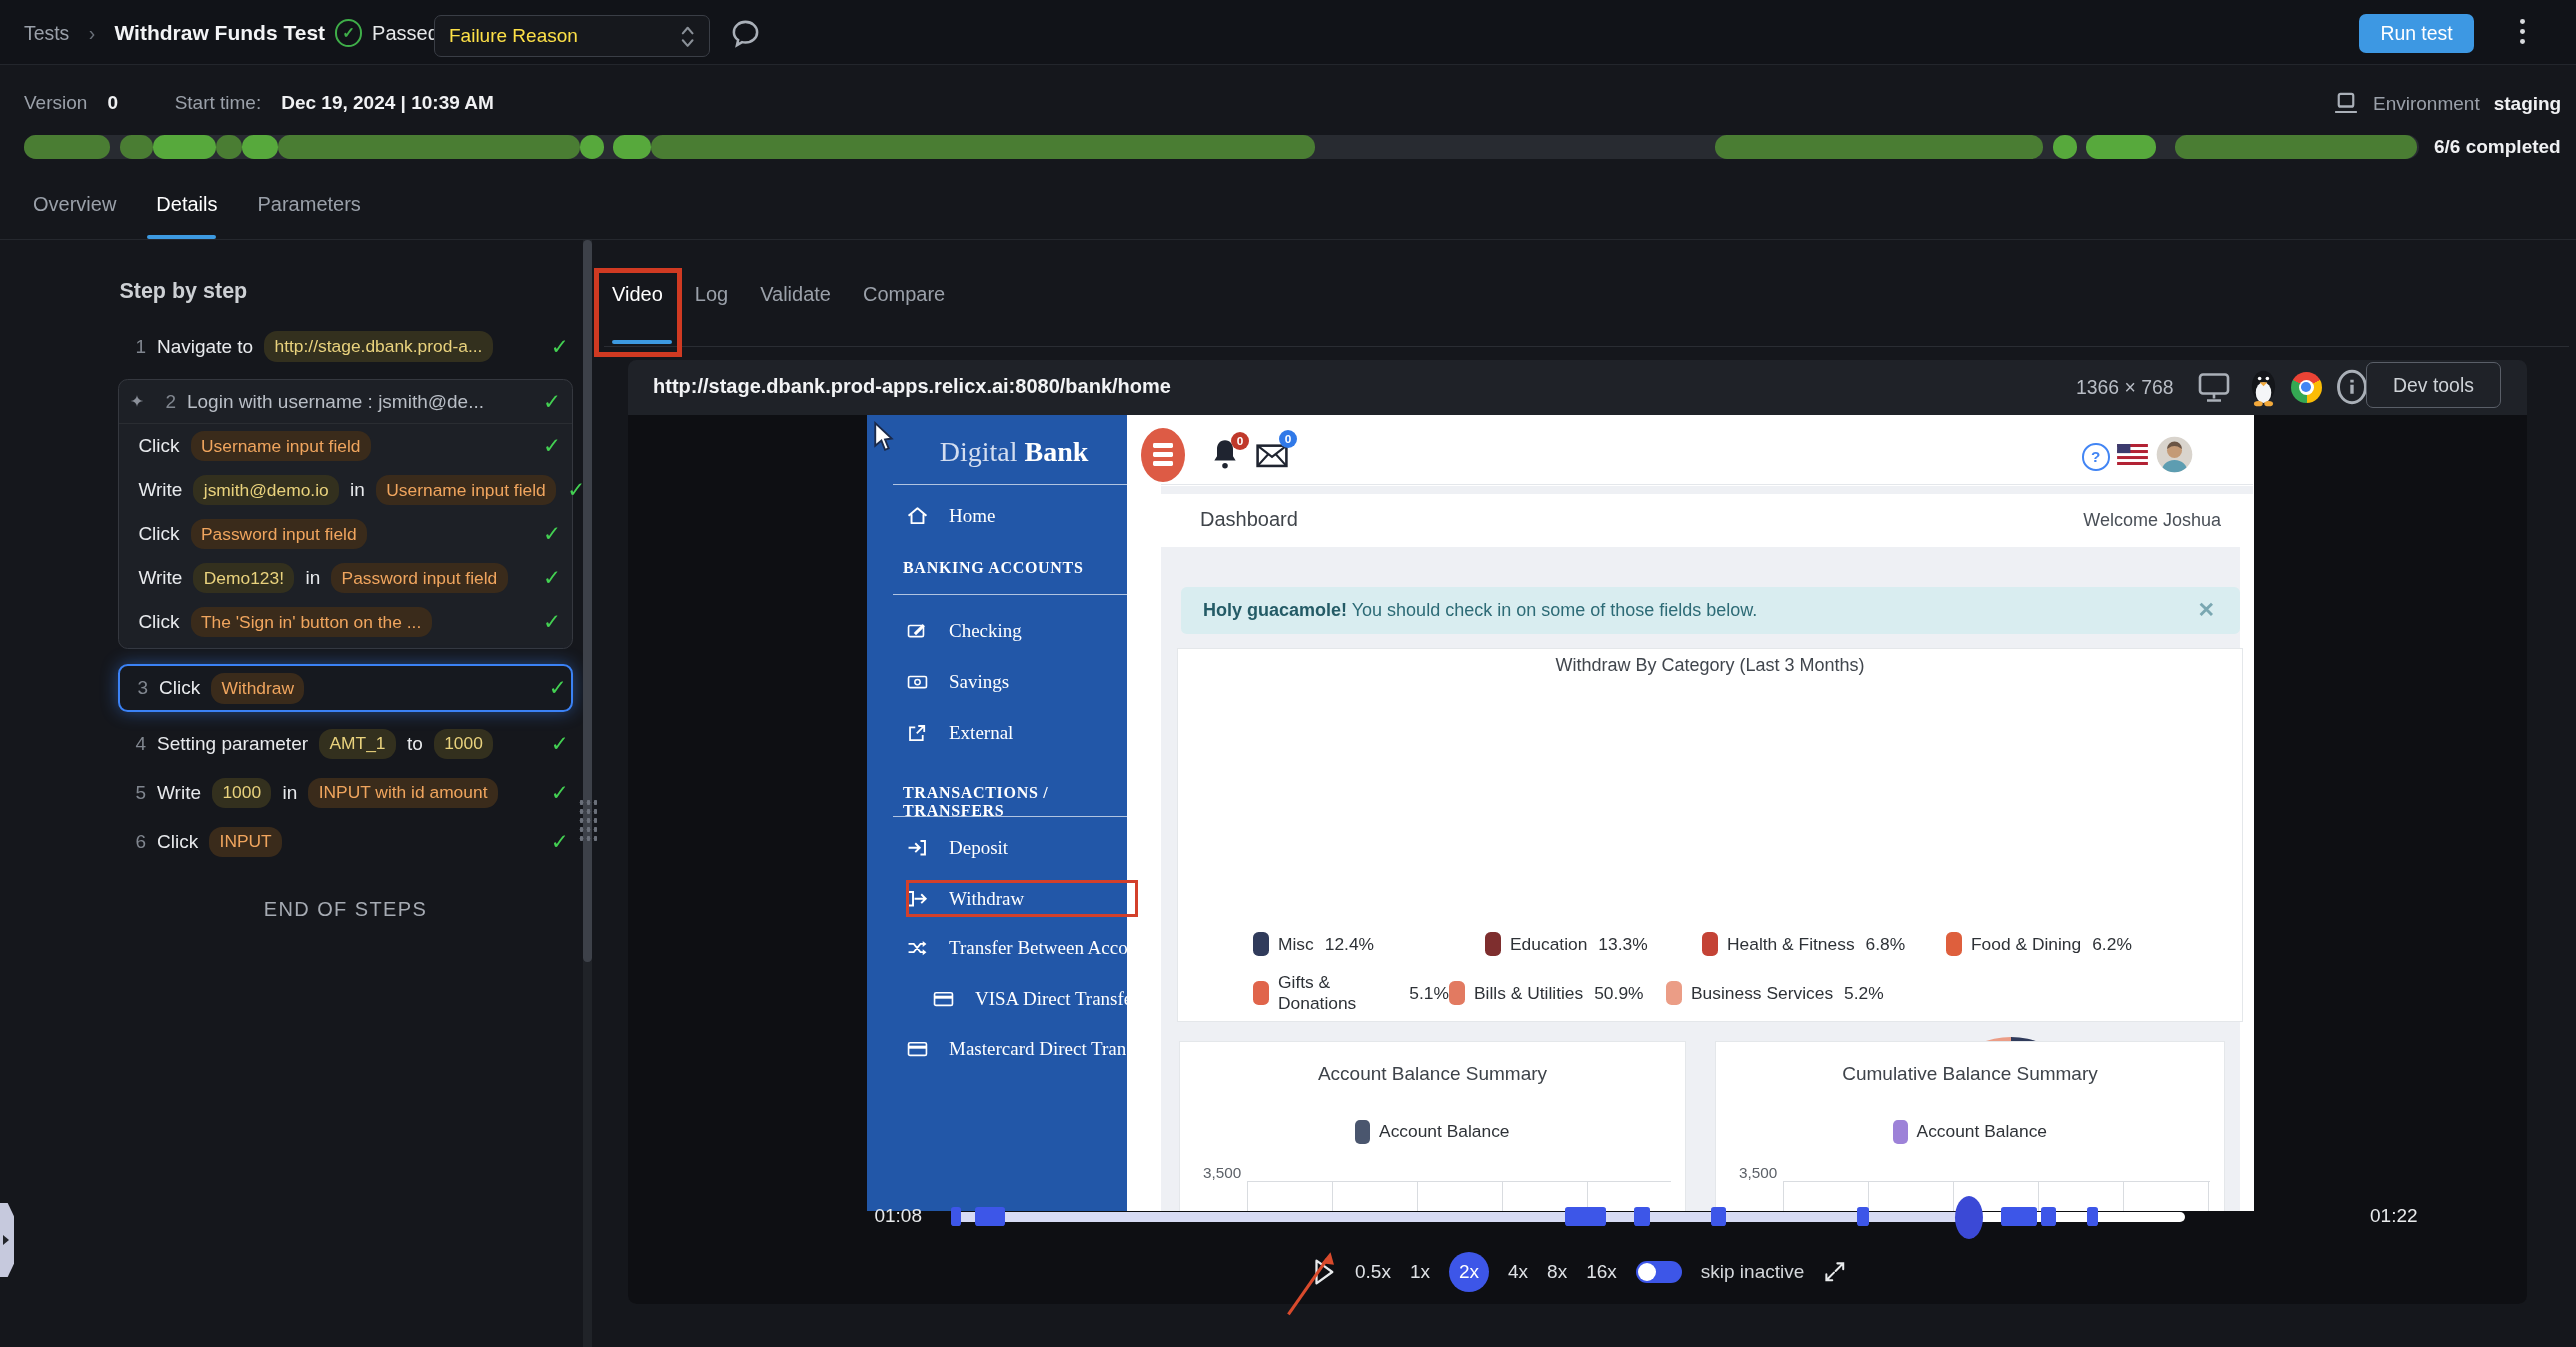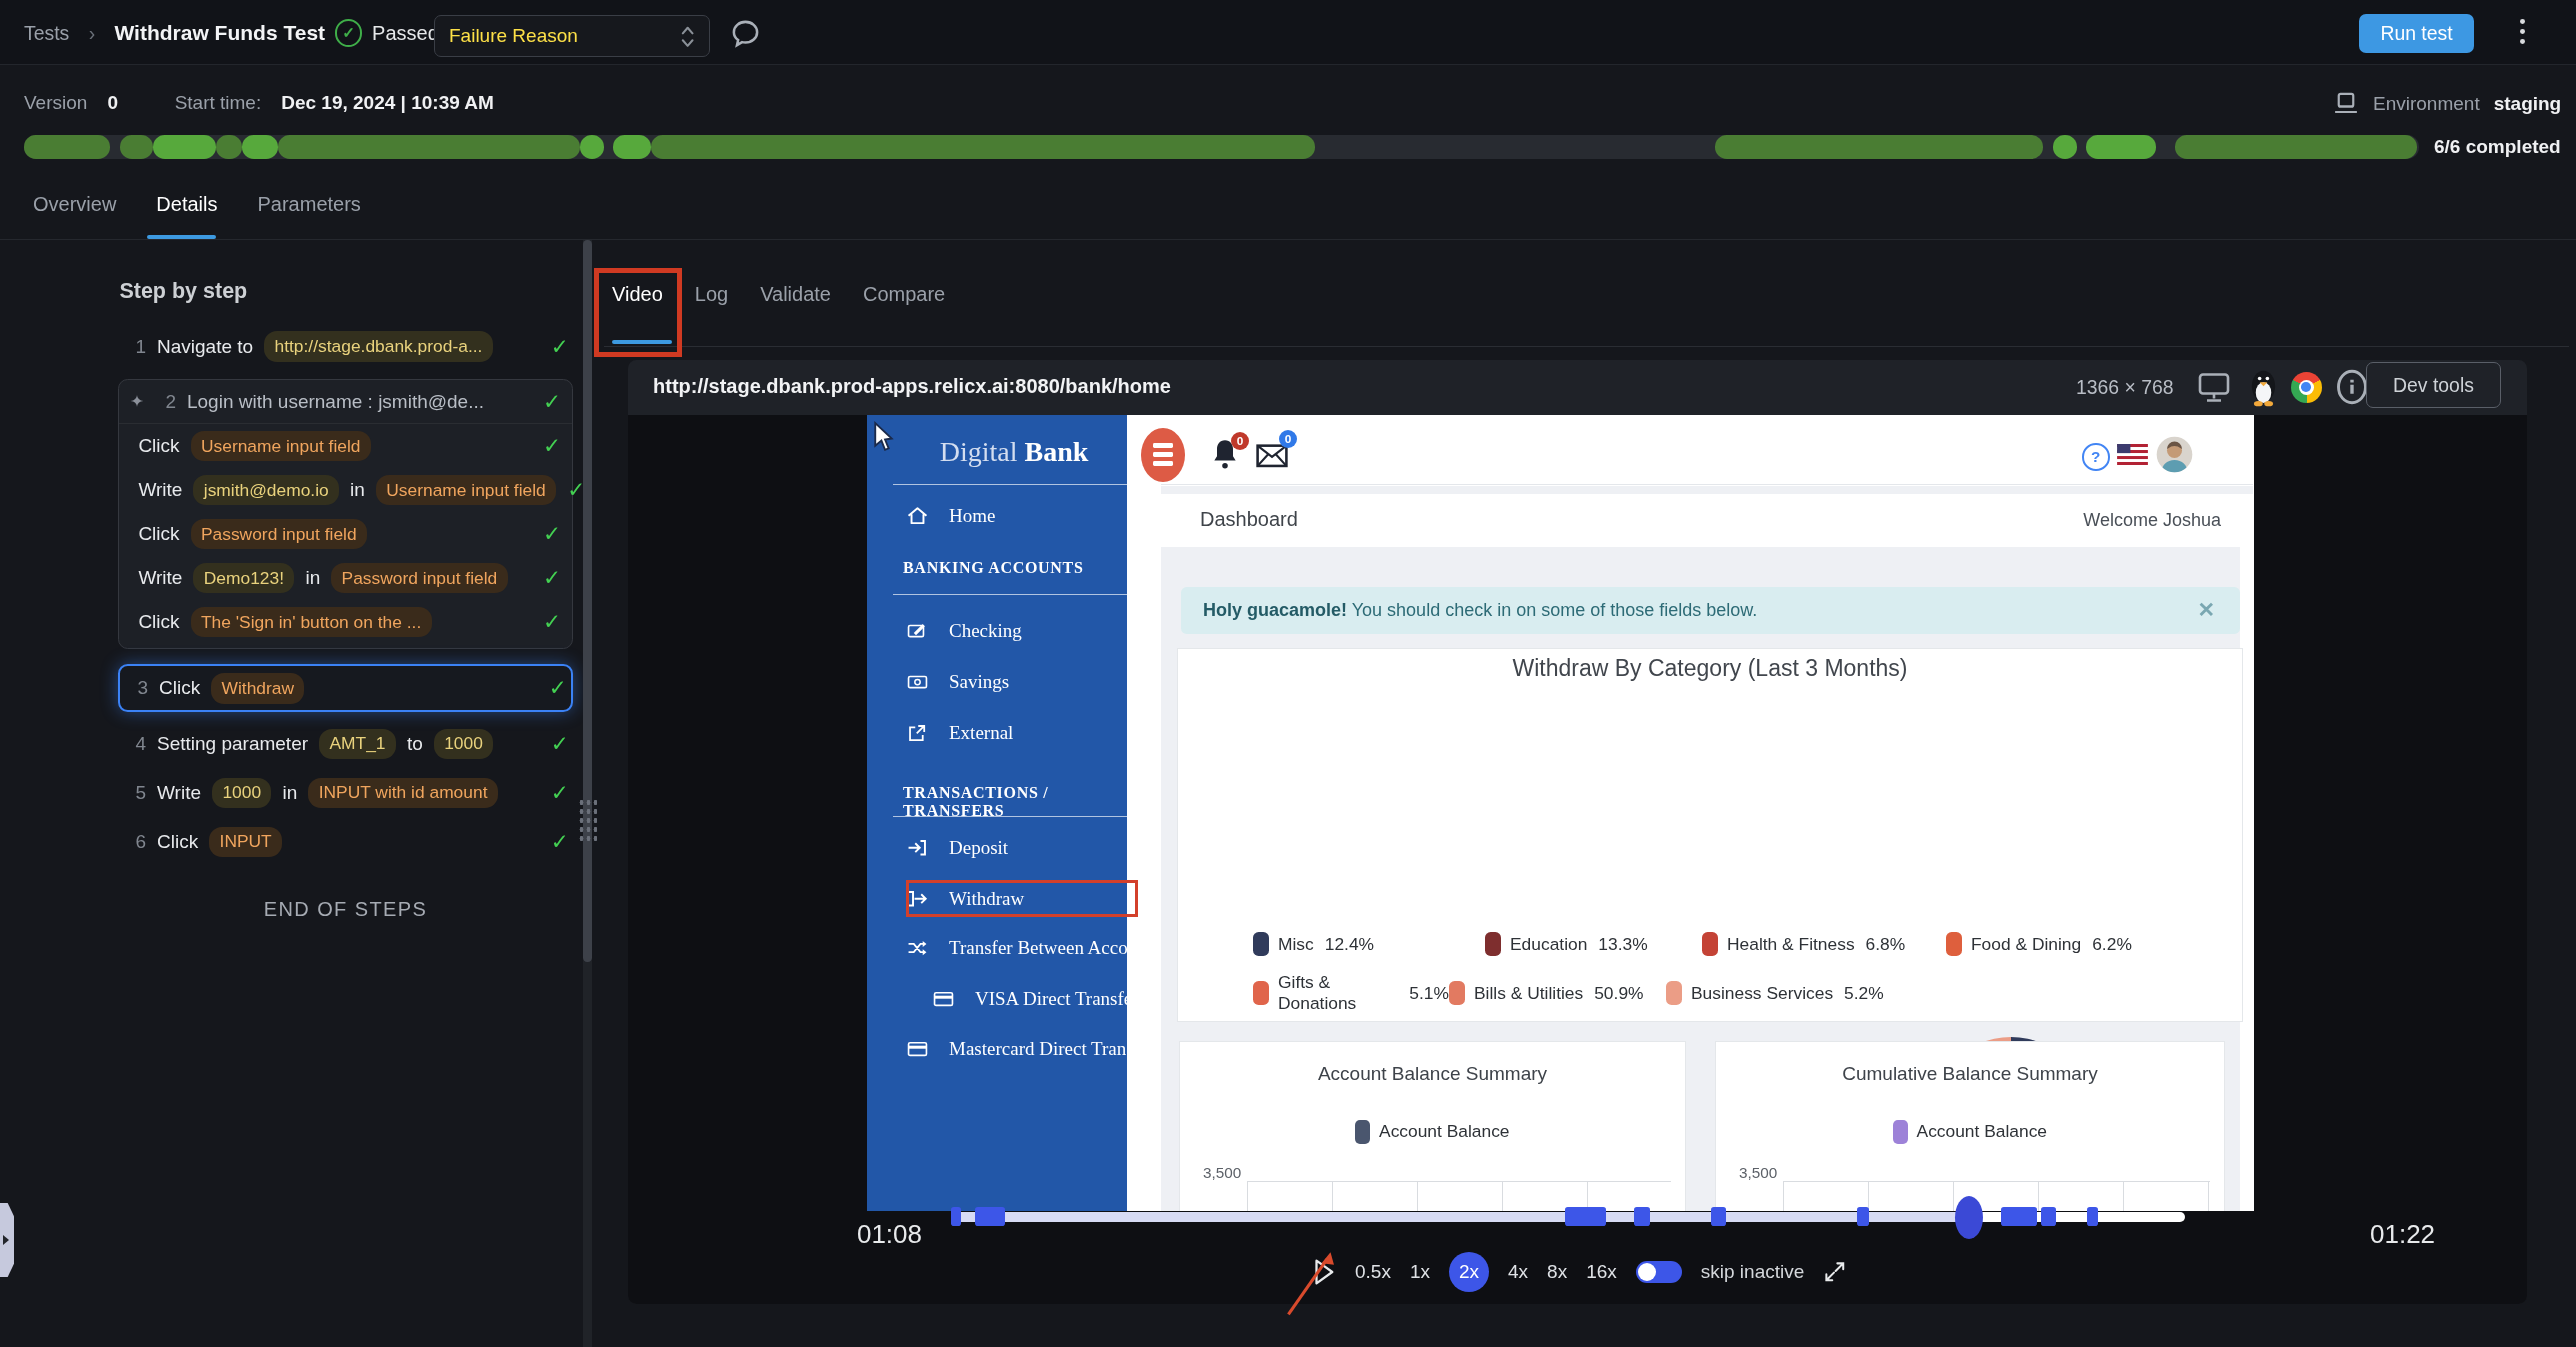--- a/index.html
+++ b/index.html
@@ -88,38 +88,38 @@
   #appstrip{position:absolute;left:294px;top:71px;width:1092px;height:8.3px;background:#eef0f4;}
   #whiteband{position:absolute;left:294px;top:79px;width:1092px;height:53px;background:#fff;}
   #dash-title{position:absolute;left:333px;top:93px;font-size:20px;color:#3f444a;}
   #welcome{position:absolute;left:1042px;top:95px;width:312px;text-align:right;font-size:18px;color:#4a5058;}
   #appgrey{position:absolute;left:294px;top:132px;width:1079px;height:664px;background:#eef0f4;}
   #alert{position:absolute;left:314px;top:172px;width:1059px;height:47px;background:#d9edf0;border-radius:5.6px;}
   #alert .txt{position:absolute;left:22px;top:12.5px;font-size:18px;color:#2d6b76;}
   #alert .txt b{color:#245b66;}
   #alert .x{position:absolute;right:25px;top:11px;font-size:21px;font-weight:bold;color:#7aa7b1;}
   #bigcard{position:absolute;left:310px;top:233px;width:1064px;height:372px;background:#fff;border:0.7px solid #e4e7ea;}
-  #wc-title{position:absolute;left:0;top:5.6px;width:1064px;text-align:center;font-size:23px;color:#41464d;}
+  #wc-title{position:absolute;left:0;top:5.6px;width:1064px;text-align:center;font-size:18px;color:#41464d;}
   .leg-row{position:absolute;left:75px;display:flex;}
   .leg-item{display:flex;align-items:center;}
   .leg-sw{width:16px;height:24px;border-radius:5.6px;margin-right:9px;flex:0 0 auto;}
   .leg-lb{font-size:17.4px;color:#2e3237;}
   .leg-pct{font-size:17.4px;color:#2e3237;margin-left:11px;}
   #pie{position:absolute;left:747px;top:388px;width:172px;height:187px;border-radius:50%;}
   #bigcard-wrap{position:absolute;left:0;top:0;width:1064px;height:372px;}
   .bcard{position:absolute;top:626px;height:208px;background:#fff;border:0.7px solid #e4e7ea;}
   .bcard .t{position:absolute;left:0;top:21px;width:100%;text-align:center;font-size:19px;color:#3e434a;}
   .bcard .leg{position:absolute;left:0;top:78px;width:100%;display:flex;justify-content:center;align-items:center;gap:9px;}
   .bcard .leg .sw{width:14.6px;height:23.6px;border-radius:4.9px;}
   .bcard .leg .lb{font-size:17.4px;color:#2e3237;}
   .bcard .tick{position:absolute;left:15.3px;top:122px;width:46px;text-align:right;font-size:15.3px;color:#5c6168;}
   .bcard .plot{position:absolute;left:67px;top:139px;right:14px;height:76px;border-top:1.4px solid #d9dce0;
      background-image:repeating-linear-gradient(to right,#d9dce0 0 1.4px,transparent 1.4px 85px);}
   
-  .tl-time{position:absolute;top:1205px;font-size:26px;color:#e8eaec;margin-top:14px;}
+  .tl-time{position:absolute;top:1205px;font-size:19px;color:#e8eaec;}
   #tl-track{position:absolute;left:951px;top:1212px;width:1234px;height:9.7px;border-radius:4.9px;}
   .tl-seg{position:absolute;top:1207px;height:19.4px;border-radius:2.8px;background:#3d56e8;}
   #playhead{position:absolute;left:1955px;top:1196px;width:28px;height:43px;border-radius:50%;background:#3b49d6;}
   #controls{position:absolute;left:1311px;top:1251px;height:42px;display:flex;align-items:center;gap:19px;}
   .spd{font-size:19px;color:#dfe2e6;}
   .spd.active{width:40px;height:40px;border-radius:50%;background:#3d56e8;color:#fff;display:flex;align-items:center;justify-content:center;}
   #toggle{width:46px;height:22px;border-radius:11px;background:#3d56e8;position:relative;}
   #toggle i{position:absolute;left:2.1px;top:2.1px;width:18px;height:18px;border-radius:50%;background:#fff;}
   #skiplbl{font-size:19px;color:#d4d7db;}
   

